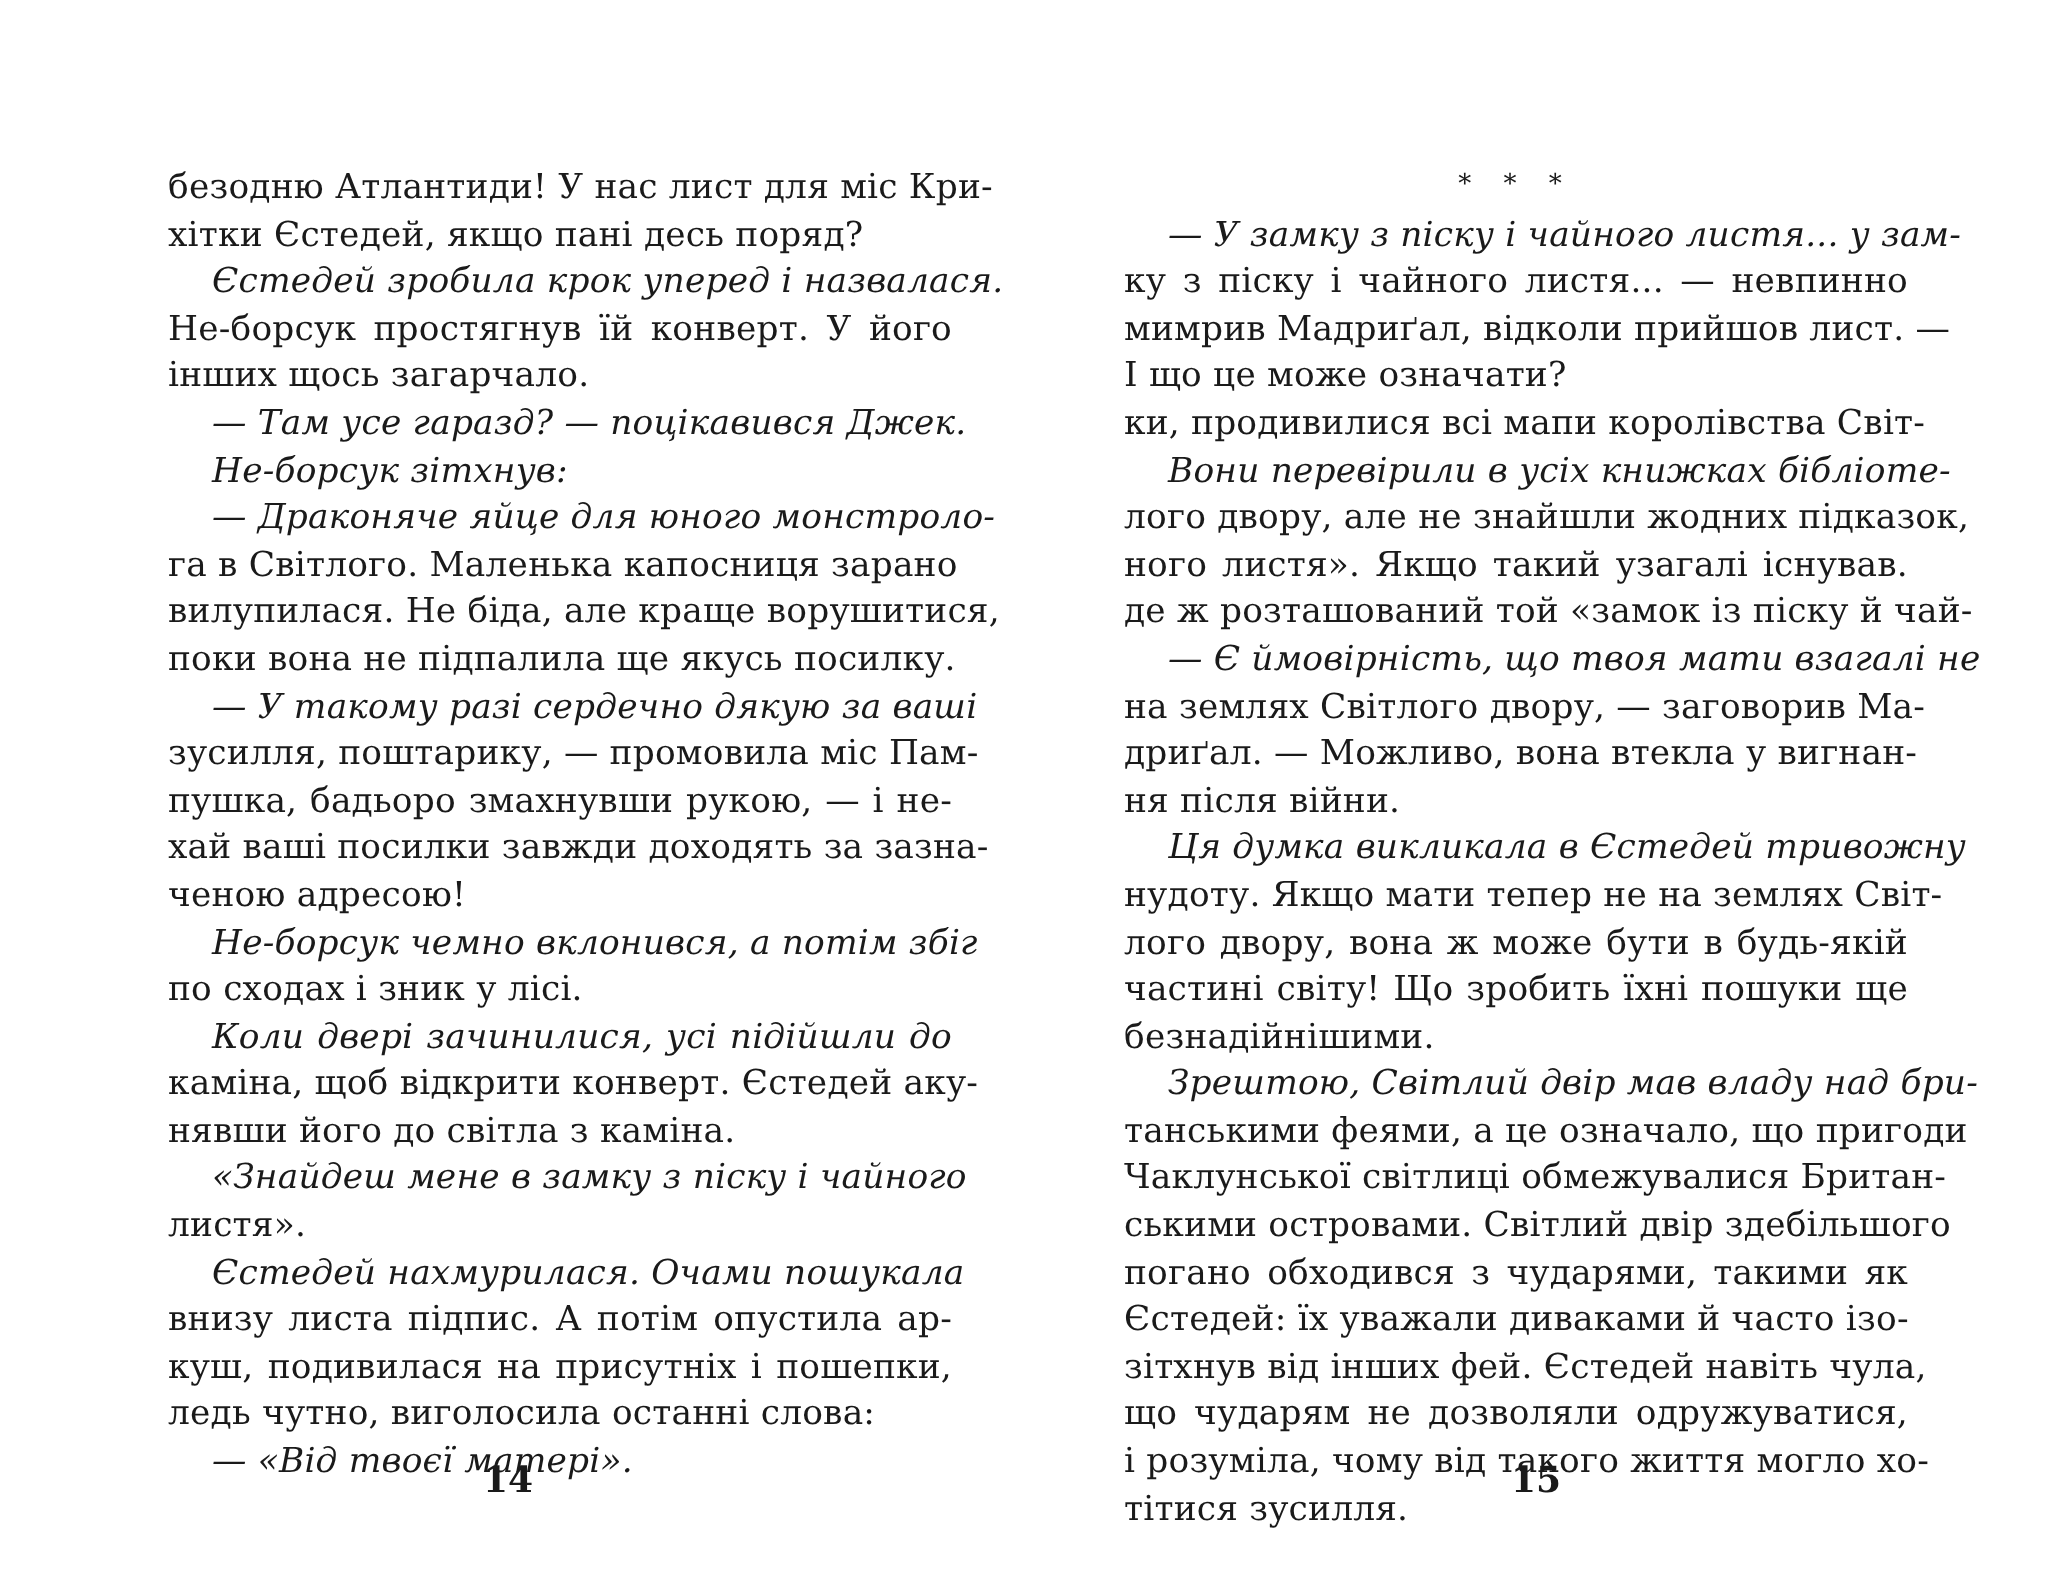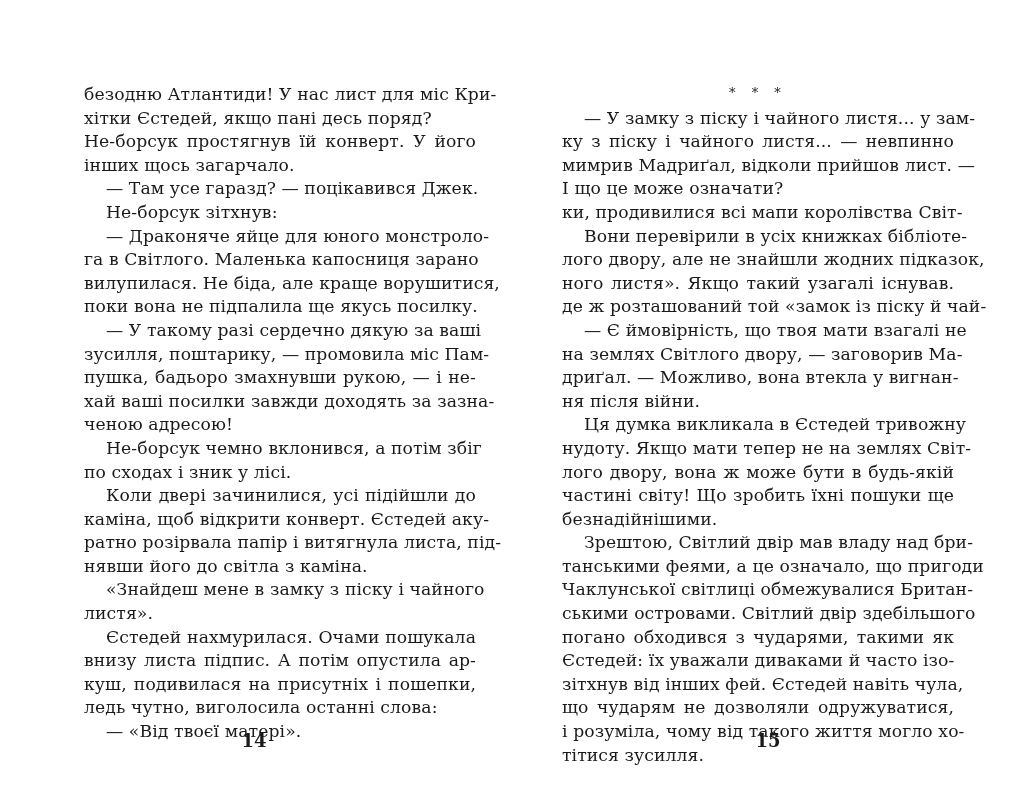--- a/index.html
+++ b/index.html
@@ -30,21 +30,21 @@
     }
     .page-left .text-block { left: 84px; top: 83px; width: 392px; }
     .page-right .text-block { left: 50px; top: 83px; width: 392px; }
     .line {
       display: block;
       white-space: nowrap;
       text-align: justify;
       text-align-last: justify;
       height: 23.6px;
     }
-    .line.indent { padding-left: 22px; }
+    .line.indent { padding-left: 22px; font-style: italic; }
     .line.last { text-align-last: left; }
     .asterisks {
       display: block;
       text-align: center;
       font-size: 13px;
       letter-spacing: 6px;
       height: 23.6px;
       line-height: 20px;
     }
     .page-number {
@@ -58,38 +58,38 @@
     .page-left .page-number { left: -2px; width: 512px; }
     .page-right .page-number { left: 0; width: 512px; }
   </style>
 </head>
 <body>
 
 <div class="page page-left">
   <div class="text-block">
     <span class="line">безодню Атлантиди! У нас лист для міс Кри-</span>
     <span class="line last">хітки Єстедей, якщо пані десь поряд?</span>
+    <span class="line indent">Єстедей зробила крок уперед і назвалася.</span>
     <span class="line">Не-борсук простягнув їй конверт. У його</span>
     <span class="line last">інших щось загарчало.</span>
     <span class="line indent">— Там усе гаразд? — поцікавився Джек.</span>
     <span class="line indent last">Не-борсук зітхнув:</span>
     <span class="line indent">— Драконяче яйце для юного монстроло-</span>
     <span class="line">га в Світлого. Маленька капосниця зарано</span>
     <span class="line">вилупилася. Не біда, але краще ворушитися,</span>
     <span class="line">поки вона не підпалила ще якусь посилку.</span>
     <span class="line indent">— У такому разі сердечно дякую за ваші</span>
     <span class="line">зусилля, поштарику, — промовила міс Пам-</span>
     <span class="line">пушка, бадьоро змахнувши рукою, — і не-</span>
     <span class="line">хай ваші посилки завжди доходять за зазна-</span>
     <span class="line last">ченою адресою!</span>
     <span class="line indent">Не-борсук чемно вклонився, а потім збіг</span>
     <span class="line last">по сходах і зник у лісі.</span>
     <span class="line indent">Коли двері зачинилися, усі підійшли до</span>
     <span class="line">каміна, щоб відкрити конверт. Єстедей аку-</span>
-    <span class="line">ратно розірвала папір і витягнула листа, під-</span>
     <span class="line last">нявши його до світла з каміна.</span>
     <span class="line indent">«Знайдеш мене в замку з піску і чайного</span>
     <span class="line last">листя».</span>
     <span class="line indent">Єстедей нахмурилася. Очами пошукала</span>
     <span class="line">внизу листа підпис. А потім опустила ар-</span>
     <span class="line">куш, подивилася на присутніх і пошепки,</span>
     <span class="line last">ледь чутно, виголосила останні слова:</span>
     <span class="line indent last">— «Від твоєї матері».</span>
   </div>
   <div class="page-number">14</div>

